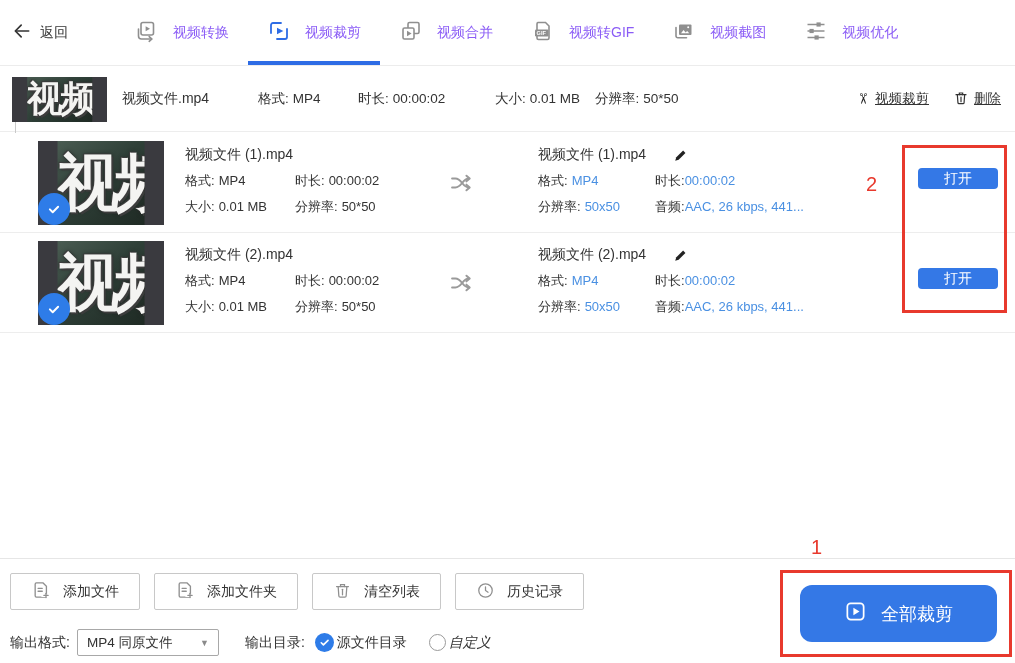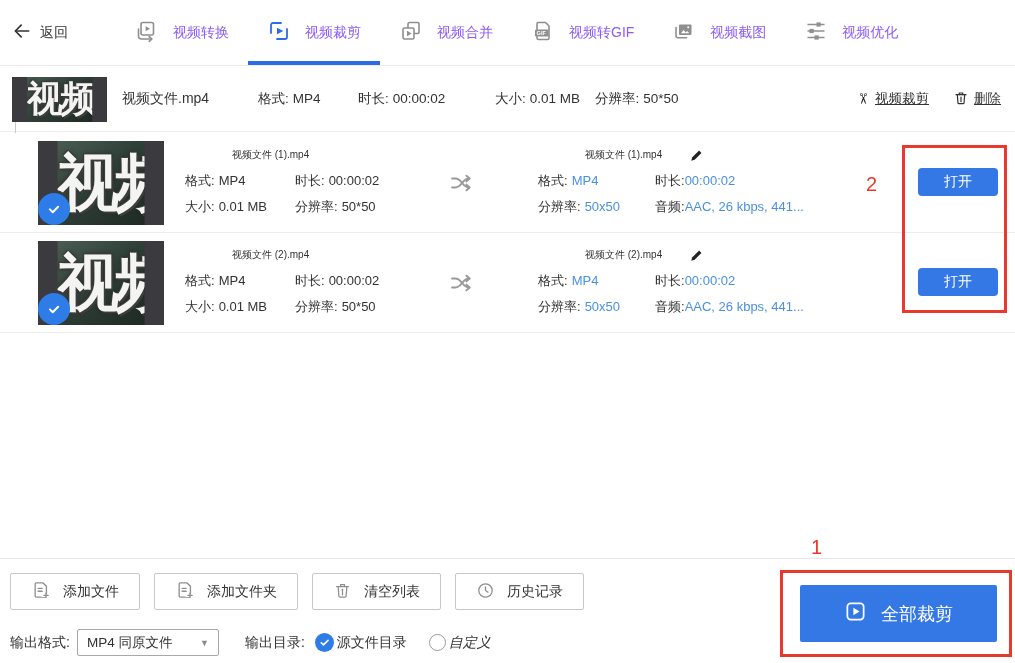--- a/index.html
+++ b/index.html
@@ -41,30 +41,30 @@
   .link .txt { text-decoration:underline; }
   .scissors { display:inline-block; transform:rotate(90deg); font-size:15px; color:#222; }
 
   
   .list { position:absolute; top:133px; left:0; right:0; }
   .row { position:relative; height:100px; border-bottom:1px solid #ededed; background:#fff; }
   .row-thumb { position:absolute; left:38px; top:8px; width:126px; height:84px; }
   .row-thumb .thumb-char { font-size:62px; letter-spacing:-4px; }
   .info { position:absolute; top:9px; display:flex; flex-direction:column; font-size:13px; }
   .info .line { height:26px; display:flex; align-items:center; }
-  .info .fname { font-size:10px; color:#333;margin-left:47px; }
+  .info .fname { font-size:14px; color:#333; }
   .info-left  { left:185px; }
   .info-left .pair  { width:110px; }
   .info-right { left:538px; }
   .info-right .pair { width:117px; }
   .pair .lbl { margin-right:4px; }
   .blue { color:#4a90e2; }
   .pencil-btn { margin-left:26px; cursor:pointer; display:flex; align-items:center; }
   .shuffle { position:absolute; left:447px; top:36px; cursor:pointer; }
-  .open-btn { position:absolute; left:918px; top:35px; width:80px; height:28px;
+  .open-btn { position:absolute; left:918px; top:35px; width:80px; height:21px;
     background:#3478e6; color:#fff; border:none; border-radius:4px; font-size:14px;
     font-family:inherit; cursor:pointer; }
 
   
   .tree { position:absolute; background:#c9c9c9; }
   .tree-v  { left:15px; top:122px; width:1px; height:162px; }
   .tree-h1 { left:15px; top:183px; width:23px; height:1px; }
   .tree-h2 { left:15px; top:283px; width:23px; height:1px; }
 
   
@@ -75,21 +75,21 @@
   .anno-num.n2 { left:866px; top:173px; }
   .anno-num.n1 { left:811px; top:536px; }
 
   
   .bottom-sep { position:absolute; top:558px; left:0; right:0; height:1px; background:#e6e6e6; }
   .toolbar { position:absolute; top:573px; left:10px; display:flex; gap:14px; }
   .tool-btn { height:37px; display:flex; align-items:center; gap:12px; padding:0 20px;
     background:#fff; border:1px solid #c8c8c8; border-radius:2px; font-size:14px;
     font-family:inherit; color:#333; cursor:pointer; }
   .crop-all-btn { position:absolute; left:800px; top:585px; width:197px; height:57px;
-    background:#3478e6; color:#fff; border:none; border-radius:2px; font-size:18px;
+    background:#3478e6; color:#fff; border:none; border-radius:12px; font-size:18px;
     font-family:inherit; display:flex; align-items:center; justify-content:center; gap:14px;
     cursor:pointer; z-index:30; }
 
   .output-bar { position:absolute; top:629px; left:10px; display:flex; align-items:center;
     font-size:14px; }
   .select { width:142px; height:27px; border:1px solid #a8a8a8; border-radius:2px;
     display:flex; align-items:center; justify-content:space-between; padding:5px 9px;
     font-size:13.5px; margin-left:7px; cursor:pointer; background:#fff; }
   .caret { font-size:9px; color:#8a8a8a; }
   .dir-label { margin-left:26px; }

